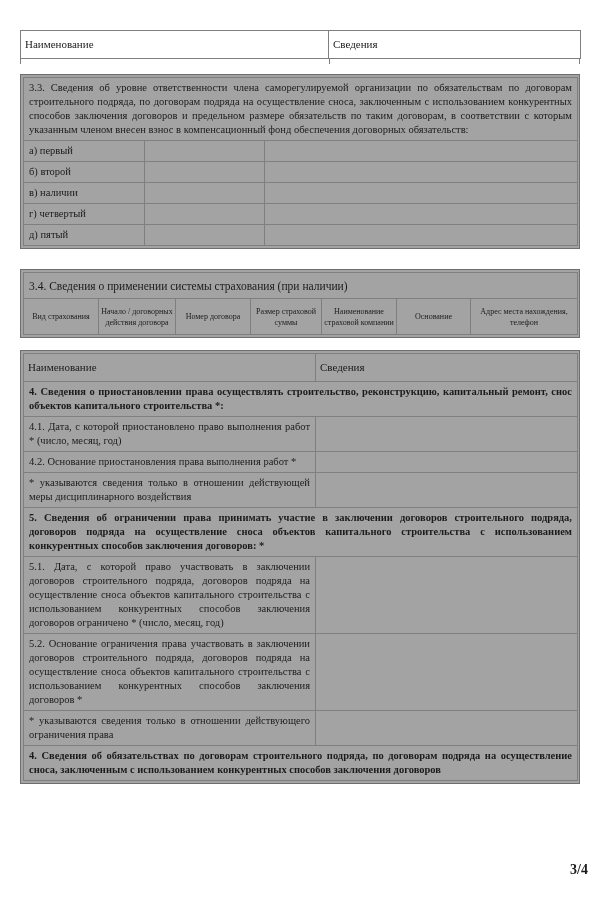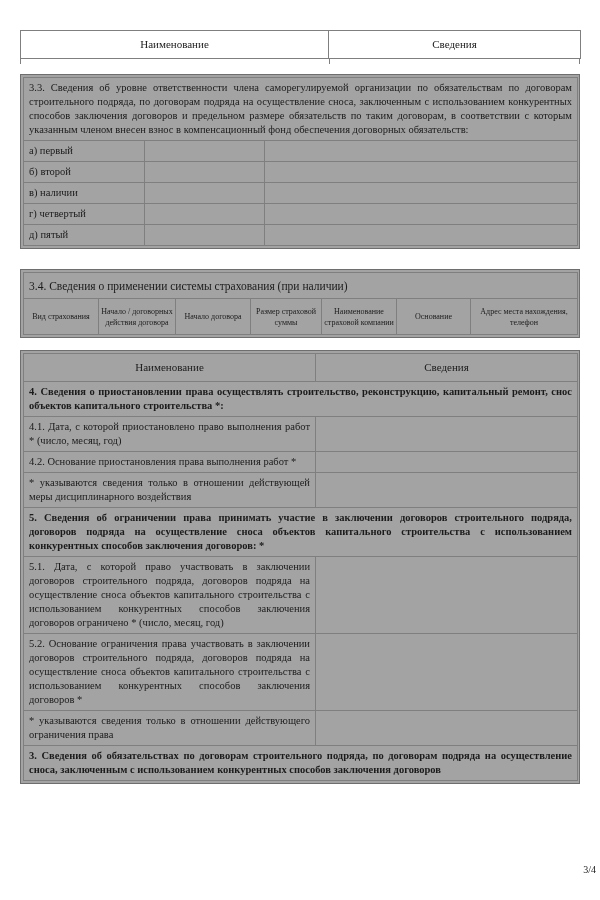--- a/index.html
+++ b/index.html
@@ -14,21 +14,21 @@
   .content { padding: 30px 20px 0 20px; }
 
   table { border-collapse: collapse; table-layout: fixed; width: 560px; }
   td {
     border: 1px solid #7f7f7f;
     vertical-align: top;
     font-size: 10.5px;
     line-height: 14px;
     padding: 3px 5px;
   }
-  .th { text-align: center; font-size: 11px; line-height: 13px; padding: 7px 4px; }
+  .th { text-align: left; font-size: 11px; line-height: 13px; padding: 7px 4px; }
   .just { text-align: justify; }
   .bold { font-weight: bold; }
 
   
   .stubs {
     height: 5px; width: 560px; position: relative;
     border-left: 1px solid #7f7f7f; border-right: 1px solid #7f7f7f;
   }
   .stub-line { position: absolute; top: 0; bottom: 0; width: 1px; background: #7f7f7f; left: 308px; }
 
@@ -40,22 +40,22 @@
   .m34 { margin-top: 20px; }
   .m4  { margin-top: 12px; }
 
   .t34-title { font-size: 11.5px; padding: 6px 5px 5px 5px; font-family: Liberation Serif, serif; }
   .small-h {
     font-size: 8px; line-height: 11px; text-align: center;
     vertical-align: middle; padding: 4px 2px; height: 36px;
   }
   .level-row td { height: 21px; }
   .pagenum {
-    position: absolute; top: 862px; right: 4px;
-    font-size: 10px; line-height: 16px;
+    position: absolute; top: 862px; right: 12px;
+    font-size: 14px; line-height: 16px; font-weight: bold;
   }
 </style>
 </head>
 <body>
 
 <div class="page">
   <div class="content">
 
     <table>
       <colgroup>
@@ -124,21 +124,21 @@
             <col style="width:74px">
           <col style="width:107px">
         </colgroup>
         <tbody>
             <tr>
           <td colspan="7" class="t34-title">3.4. Сведения о применении системы страхования (при наличии)</td>
         </tr>
         <tr>
           <td class="small-h">Вид страхования</td>
           <td class="small-h">Начало / договорных действия договора</td>
-          <td class="small-h">Начало договора</td>
+          <td class="small-h">Номер договора</td>
           <td class="small-h">Размер страховой суммы</td>
           <td class="small-h">Наименование страховой компании</td>
           <td class="small-h">Основание</td>
           <td class="small-h">Адрес места нахождения, телефон</td>
         </tr>
       </tbody>
         </table>
     </div>
 
     <div class="box m4">
@@ -176,21 +176,21 @@
         </tr>
         <tr>
           <td class="just">5.2. Основание ограничения права участвовать в заключении договоров строительного подряда, договоров подряда на осуществление сноса объектов капитального строительства с использованием конкурентных способов заключения договоров *</td>
           <td></td>
         </tr>
         <tr>
           <td class="just">* указываются сведения только в отношении действующего ограничения права</td>
           <td></td>
         </tr>
         <tr>
-          <td colspan="2" class="bold just">3. Сведения об обязательствах по договорам строительного подряда, по договорам подряда на осуществление сноса, заключенным с использованием конкурентных способов заключения договоров</td>
+          <td colspan="2" class="bold just">4. Сведения об обязательствах по договорам строительного подряда, по договорам подряда на осуществление сноса, заключенным с использованием конкурентных способов заключения договоров</td>
         </tr>
       </tbody>
         </table>
     </div>
 
   </div>
 
   <div class="pagenum">3/4</div>
 </div>
 

